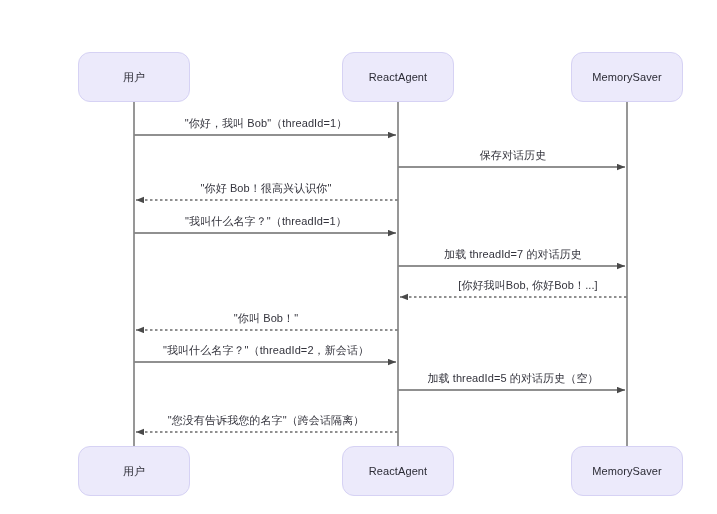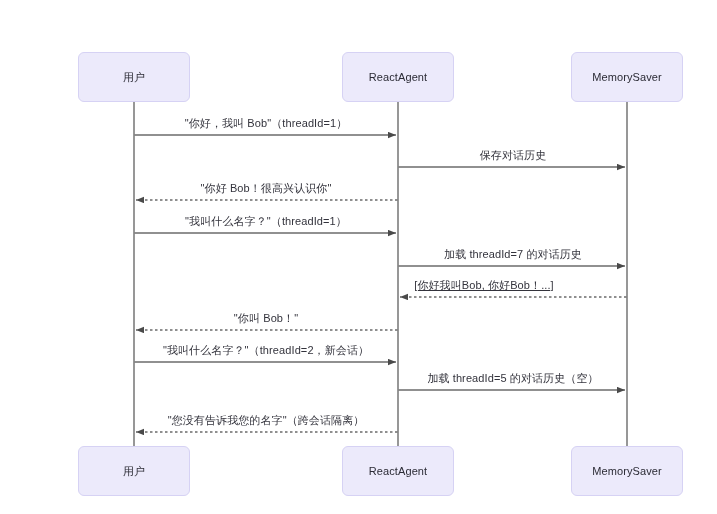--- a/index.html
+++ b/index.html
@@ -25,21 +25,21 @@
     left: 0;
     top: 0;
     width: 717px;
     height: 514px;
   }
   .actor-box {
     position: absolute;
     box-sizing: border-box;
     background: #ECEAFB;
     border: 1px solid #D6D2F4;
-    border-radius: 6px;
+    border-radius: 12px;
     display: flex;
     align-items: center;
     justify-content: center;
   }
   .actor-label {
     font-size: 11px;
     color: #2b2b35;
     line-height: 1;
     letter-spacing: 0.1px;
     white-space: nowrap;
@@ -106,20 +106,20 @@
       <div class="actor-box" style="left: 571px; top: 446px; width: 112px; height: 50px;">
         <span class="actor-label">MemorySaver</span>
       </div>
     </div>
   <div id="labels-layer">
       <div class="msg-label" style="left: 266px; top: 129px;">"你好，我叫 Bob"（threadId=1）</div>
       <div class="msg-label" style="left: 513px; top: 161px;">保存对话历史</div>
       <div class="msg-label" style="left: 266px; top: 194px;">"你好 Bob！很高兴认识你"</div>
       <div class="msg-label" style="left: 266px; top: 227px;">"我叫什么名字？"（threadId=1）</div>
       <div class="msg-label" style="left: 513px; top: 260px;">加载 threadId=7 的对话历史</div>
-      <div class="msg-label" style="left: 484px; top: 291px; text-decoration: underline;">[你好我叫Bob, 你好Bob！...]</div>
+      <div class="msg-label" style="left: 528px; top: 291px;">[你好我叫Bob, 你好Bob！...]</div>
       <div class="msg-label" style="left: 266px; top: 324px;">"你叫 Bob！"</div>
       <div class="msg-label" style="left: 266px; top: 356px;">"我叫什么名字？"（threadId=2，新会话）</div>
       <div class="msg-label" style="left: 513px; top: 384px;">加载 threadId=5 的对话历史（空）</div>
       <div class="msg-label" style="left: 266px; top: 426px;">"您没有告诉我您的名字"（跨会话隔离）</div>
     </div>
 
 </div>
 
 </body></html>

